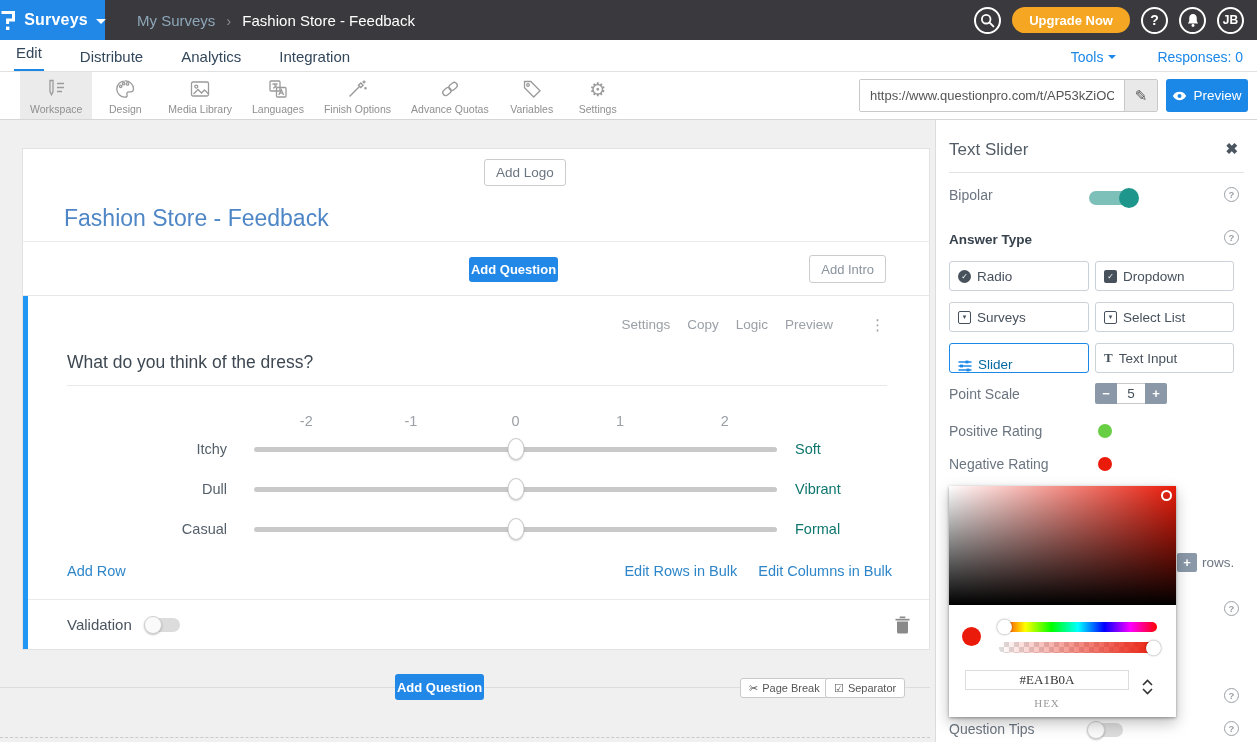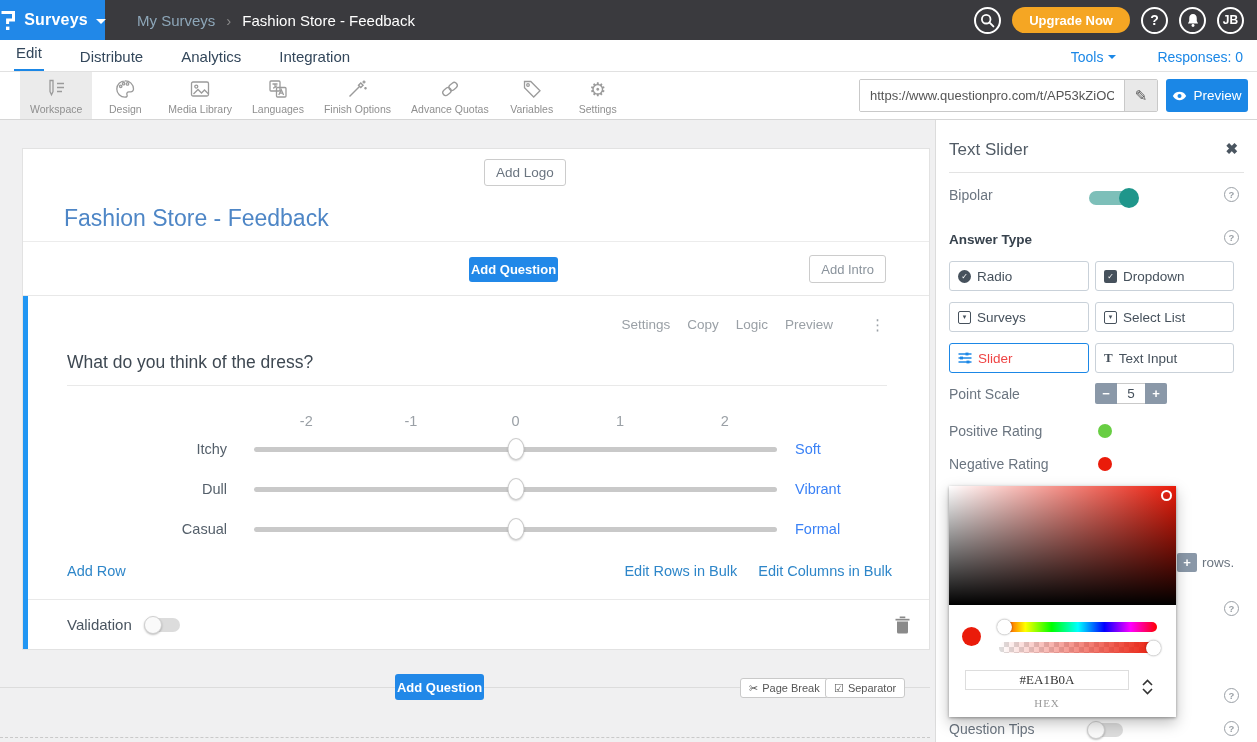--- a/index.html
+++ b/index.html
@@ -56,21 +56,21 @@
   .q-action { cursor:pointer; }
   .kebab { margin-left:20px; font-size:15px; color:#9aa0a6; cursor:pointer; line-height:14px; }
   .q-title { margin:20px 42px 0 39px; font-size:17.5px; color:#3e4852; padding-bottom:12px; border-bottom:1px solid #e9e9e9; }
   .q-grid { display:grid; grid-template-columns:187px 1fr 115px; align-items:center; padding:0 37px 0 39px; }
   .scale-row { margin-top:27px; }
   .scale-cells { display:flex; }
   .scale-cells span { flex:1; text-align:center; font-size:14.5px; color:#9aa0a6; }
   .slider-row { height:40px; }
   .slider-row:first-of-type { margin-top:10px; }
   .row-left { text-align:right; padding-right:27px; font-size:14.5px; color:#55606b; }
-  .row-right { padding-left:18px; font-size:14.5px; color:#3b82f6; }
+  .row-right { padding-left:18px; font-size:14.5px; color:#0f766e; }
   .track { position:relative; height:5px; background:#c9c9c9; border-radius:3px; cursor:pointer; }
   .thumb { position:absolute; left:50%; top:50%; transform:translate(-50%,-50%); width:17px; height:22px; background:#fff; border:1px solid #ccc; border-radius:50%; box-shadow:0 1px 2px rgba(0,0,0,.2); cursor:grab; }
   .q-links { display:flex; align-items:center; padding:14px 37px 20px 39px; font-size:14.5px; }
   .link-blue { color:#2e86c9; cursor:pointer; }
   .q-links .gap { flex:1; }
   .q-links .link-blue + .link-blue { margin-left:21px; }
   .validation-row { border-top:1px solid #e9e9e9; height:50px; display:flex; align-items:center; padding:0 19px 0 39px; }
   .validation-label { font-size:15px; color:#4a5560; }
   .toggle-off { position:relative; width:34px; height:14px; background:#dcdcdc; border-radius:7px; margin-left:14px; cursor:pointer; flex:0 0 auto; }
   .toggle-off .knob { position:absolute; left:-2px; top:-2px; width:18px; height:18px; background:#fafafa; border:1px solid #d0d0d0; border-radius:50%; box-shadow:0 1px 2px rgba(0,0,0,.25); }
@@ -89,21 +89,21 @@
   .panel .abs { position:absolute; }
   .p-title { left:13px; top:20px; font-size:17px; color:#525c66; }
   .p-close { right:19px; top:20px; font-size:15px; color:#4a5560; cursor:pointer; font-weight:bold; }
   .p-divider { left:13px; right:13px; top:52px; border-top:1px solid #e3e3e3; }
   .help-badge { width:15px; height:15px; border:1.5px solid #9aa0a6; color:#9aa0a6; border-radius:50%; font-size:9.5px; font-weight:bold; display:flex; align-items:center; justify-content:center; cursor:pointer; background:#fff; }
   .toggle-on { position:relative; width:44px; height:14px; background:#7dbfb9; border-radius:7px; cursor:pointer; }
   .toggle-on .knob { position:absolute; right:-6px; top:-3px; width:20px; height:20px; background:#1f968b; border-radius:50%; }
   .p-bold { font-weight:bold; font-size:13.5px; color:#37424d; }
   .at-grid { left:13px; top:141px; width:285px; display:grid; grid-template-columns:140px 139px; gap:11px 6px; }
   .at-btn { height:30px; border:1px solid #c9d1d9; border-radius:3px; background:#fff; display:flex; align-items:center; gap:6px; padding-left:8px; font-size:13.5px; color:#46515c; font-family:inherit; cursor:pointer; }
-  .at-btn.selected { border-color:#1b87e6; color:#ef4444; }
+  .at-btn.selected { border-color:#1b87e6; color:#0369a1;align-items:flex-end; }
   .ic-radio { width:13px; height:13px; border-radius:50%; background:#46515c; color:#fff; font-size:8px; display:flex; align-items:center; justify-content:center; }
   .ic-check { width:13px; height:13px; border-radius:2px; background:#46515c; color:#fff; font-size:8px; display:flex; align-items:center; justify-content:center; }
   .ic-drop { width:13px; height:13px; border:1.5px solid #46515c; border-radius:2px; color:#46515c; font-size:7px; display:flex; align-items:center; justify-content:center; }
   .ic-text { font-family:"Liberation Serif", serif; font-size:13px; font-weight:bold; color:#46515c; }
   .stepper { display:flex; }
   .step-btn { width:22px; height:21px; background:#8a98a8; color:#fff; border:none; font-size:13px; font-weight:bold; font-family:inherit; cursor:pointer; display:flex; align-items:center; justify-content:center; }
   .step-btn.minus { border-radius:2px 0 0 2px; }
   .step-btn.plus { border-radius:0 2px 2px 0; }
   .step-val { width:28px; height:21px; background:#fff; border-top:1px solid #c9c9c9; border-bottom:1px solid #c9c9c9; font-size:13.5px; color:#46515c; display:flex; align-items:center; justify-content:center; }
   .swatch { width:14px; height:14px; border-radius:50%; cursor:pointer; }

